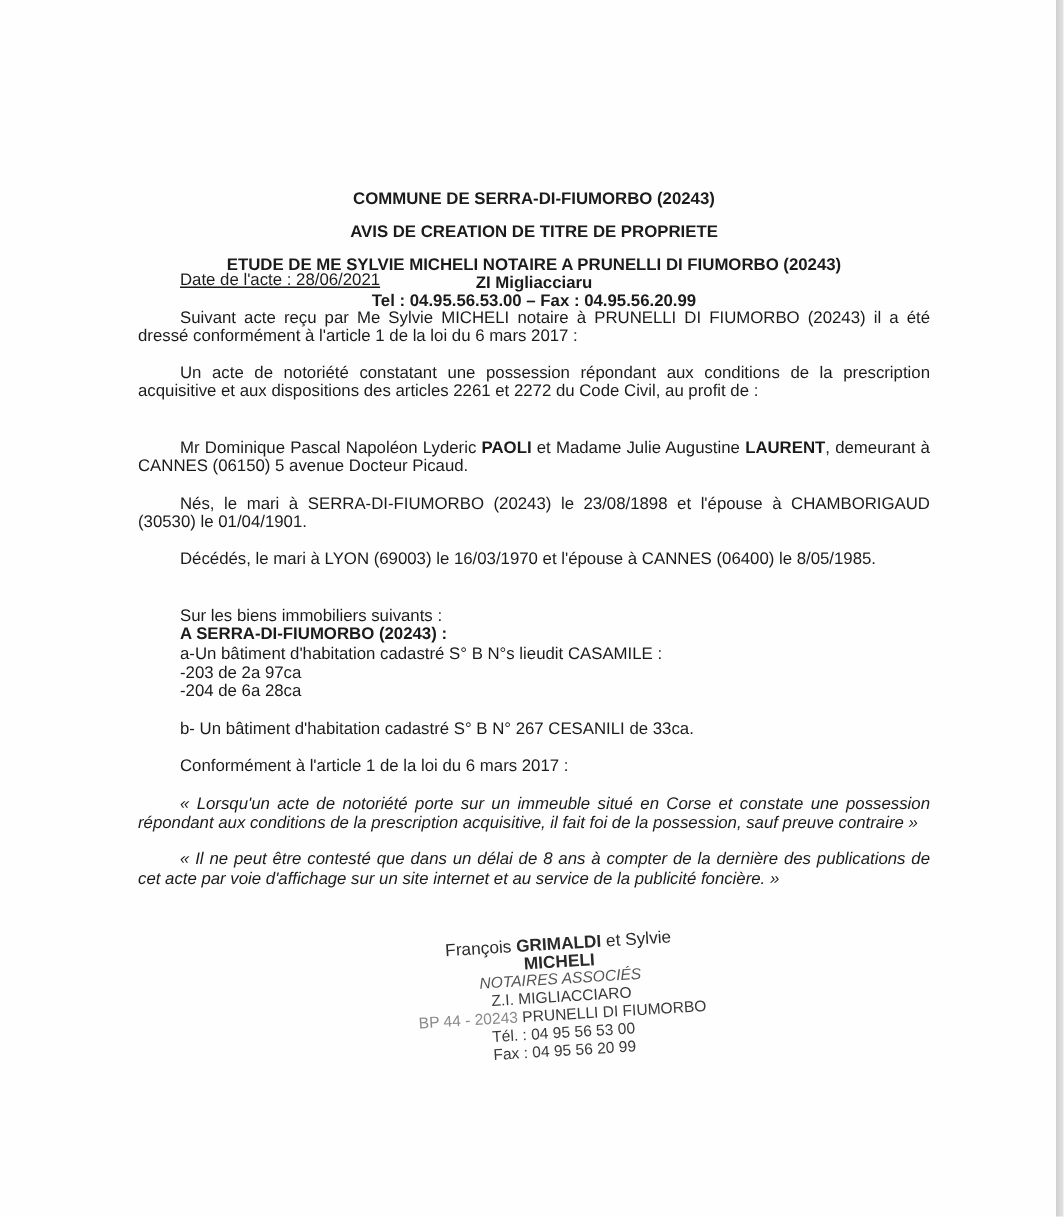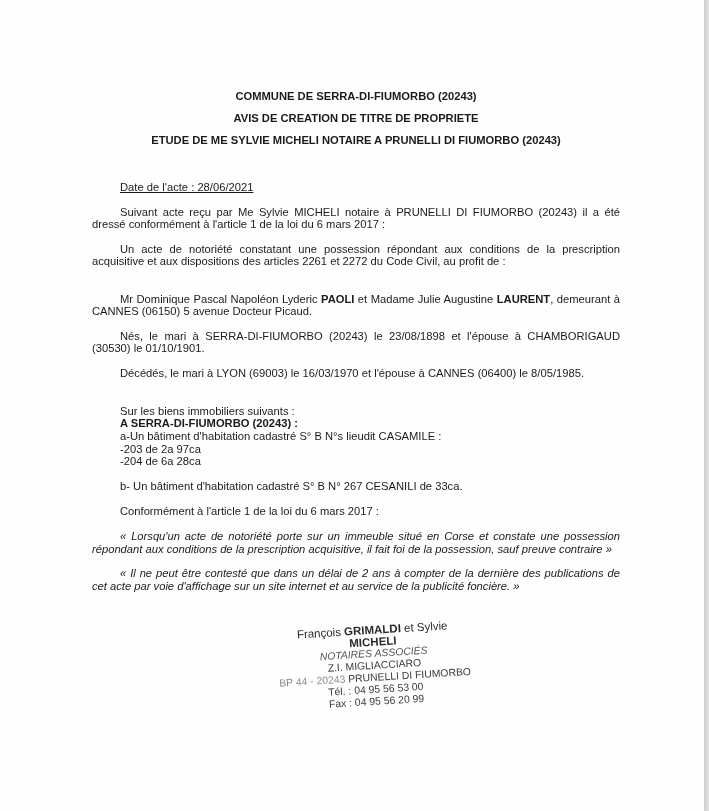--- a/index.html
+++ b/index.html
@@ -11,21 +11,21 @@
       color: #1b1b1b;
     }
     .right-edge {
       position: absolute; top: 0; right: 0; width: 5px; height: 811px;
       background: linear-gradient(to right, #cfcfcf, #e4e4e4);
     }
     .page {
       position: absolute; left: 92px; top: 0; width: 528px;
       font-size: 11.2px; line-height: 12.6px;
     }
-    .center { text-align: center; font-weight: bold; }
+    .center { text-align: center; font-weight: bold; margin-top: 37px; }
     .h1 { position: absolute; top: 90px; left: 0; width: 528px; }
     .h2 { position: absolute; top: 112px; left: 0; width: 528px; }
     .h3 { position: absolute; top: 134px; left: 0; width: 528px; line-height: 12px; }
     .body-text { position: absolute; top: 181px; left: 0; width: 528px; }
     .p { margin: 0; text-align: justify; }
     .ind { text-indent: 28px; margin-top: 12px; }
     .indblock { padding-left: 28px; }
     .gap { height: 12.6px; }
     .u { text-decoration: underline; }
     b { font-weight: bold; }
@@ -42,45 +42,47 @@
 </head>
 <body>
 
 <div class="right-edge"></div>
 
 <div class="page">
   <div class="center h1">COMMUNE DE SERRA-DI-FIUMORBO (20243)</div>
   <div class="center h2">AVIS DE CREATION DE TITRE DE PROPRIETE</div>
   <div class="center h3">
     <div>ETUDE DE ME SYLVIE MICHELI NOTAIRE A PRUNELLI DI FIUMORBO (20243)</div>
+    <div>ZI Migliacciaru</div>
+    <div>Tel : 04.95.56.53.00 – Fax : 04.95.56.20.99</div>
   </div>
 
   <div class="body-text">
     <p class="p indblock"><span class="u">Date de l'acte : 28/06/2021</span></p>
     <p class="p ind">Suivant acte reçu par Me Sylvie MICHELI notaire à PRUNELLI DI FIUMORBO (20243) il a été dressé conformément à l'article 1 de la loi du 6 mars 2017 :</p>
     <p class="p ind">Un acte de notoriété constatant une possession répondant aux conditions de la prescription acquisitive et aux dispositions des articles 2261 et 2272 du Code Civil, au profit de :</p>
     <div class="gap"></div>
     <p class="p ind"><span>Mr Dominique Pascal Napoléon Lyderic </span><b>PAOLI</b><span> et Madame Julie Augustine </span><b>LAURENT</b><span>, demeurant à CANNES (06150) 5 avenue Docteur Picaud.</span></p>
-    <p class="p ind">Nés, le mari à SERRA-DI-FIUMORBO (20243) le 23/08/1898 et l'épouse à CHAMBORIGAUD (30530) le 01/10/1901.</p>
+    <p class="p ind">Nés, le mari à SERRA-DI-FIUMORBO (20243) le 23/08/1898 et l'épouse à CHAMBORIGAUD (30530) le 01/04/1901.</p>
     <p class="p ind">Décédés, le mari à LYON (69003) le 16/03/1970 et l'épouse à CANNES (06400) le 8/05/1985.</p>
     <div class="gap"></div>
     <div class="gap"></div>
     <div class="indblock">
       <div>Sur les biens immobiliers suivants :</div>
       <div><b>A SERRA-DI-FIUMORBO (20243) :</b></div>
       <div>a-Un bâtiment d'habitation cadastré S° B N°s lieudit CASAMILE :</div>
       <div>-203 de 2a 97ca</div>
       <div>-204 de 6a 28ca</div>
       <div class="gap"></div>
       <div>b- Un bâtiment d'habitation cadastré S° B N° 267 CESANILI de 33ca.</div>
     </div>
     <div class="gap"></div>
     <p class="p indblock">Conformément à l'article 1 de la loi du 6 mars 2017 :</p>
     <p class="p ind"><i>« Lorsqu'un acte de notoriété porte sur un immeuble situé en Corse et constate une possession répondant aux conditions de la prescription acquisitive, il fait foi de la possession, sauf preuve contraire »</i></p>
-    <p class="p ind"><i>« Il ne peut être contesté que dans un délai de 2 ans à compter de la dernière des publications de cet acte par voie d'affichage sur un site internet et au service de la publicité foncière. »</i></p>
+    <p class="p ind"><i>« Il ne peut être contesté que dans un délai de 8 ans à compter de la dernière des publications de cet acte par voie d'affichage sur un site internet et au service de la publicité foncière. »</i></p>
     <div class="gap"></div>
   </div>
 </div>
 
 <div class="stamp">
   <div class="line1"><span>François </span><b>GRIMALDI</b><span> et Sylvie </span><b>MICHELI</b></div>
   <div class="line2">NOTAIRES ASSOCIÉS</div>
   <div>Z.I. MIGLIACCIARO</div>
   <div class="line4"><span class="faint">BP 44 - 20243 </span><span>PRUNELLI DI FIUMORBO</span></div>
   <div>Tél. : 04 95 56 53 00</div>

